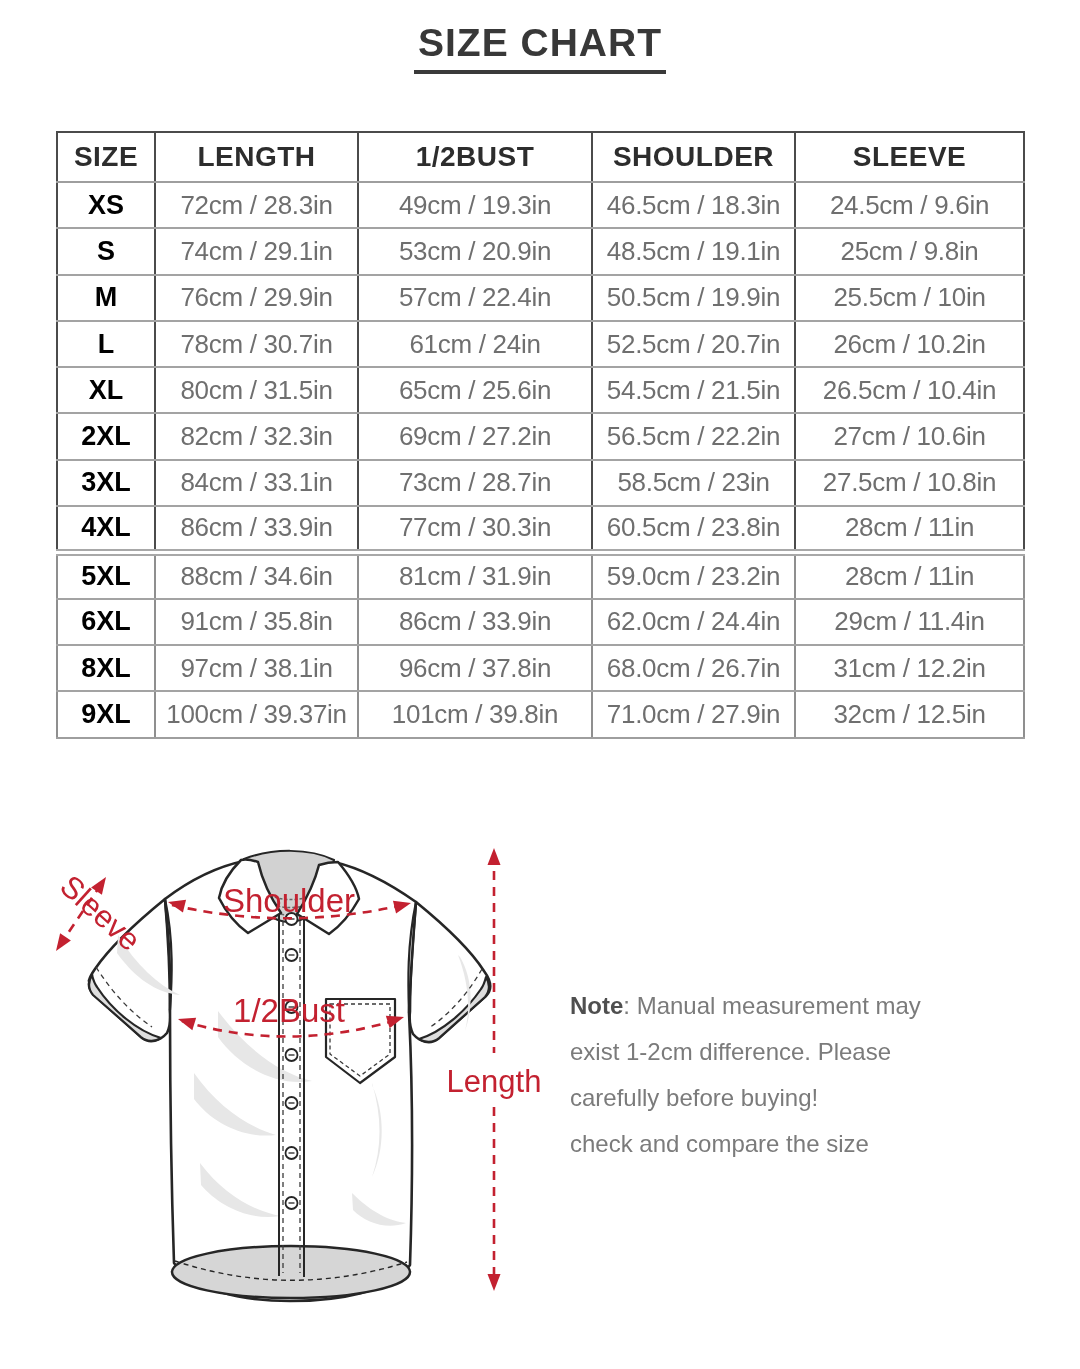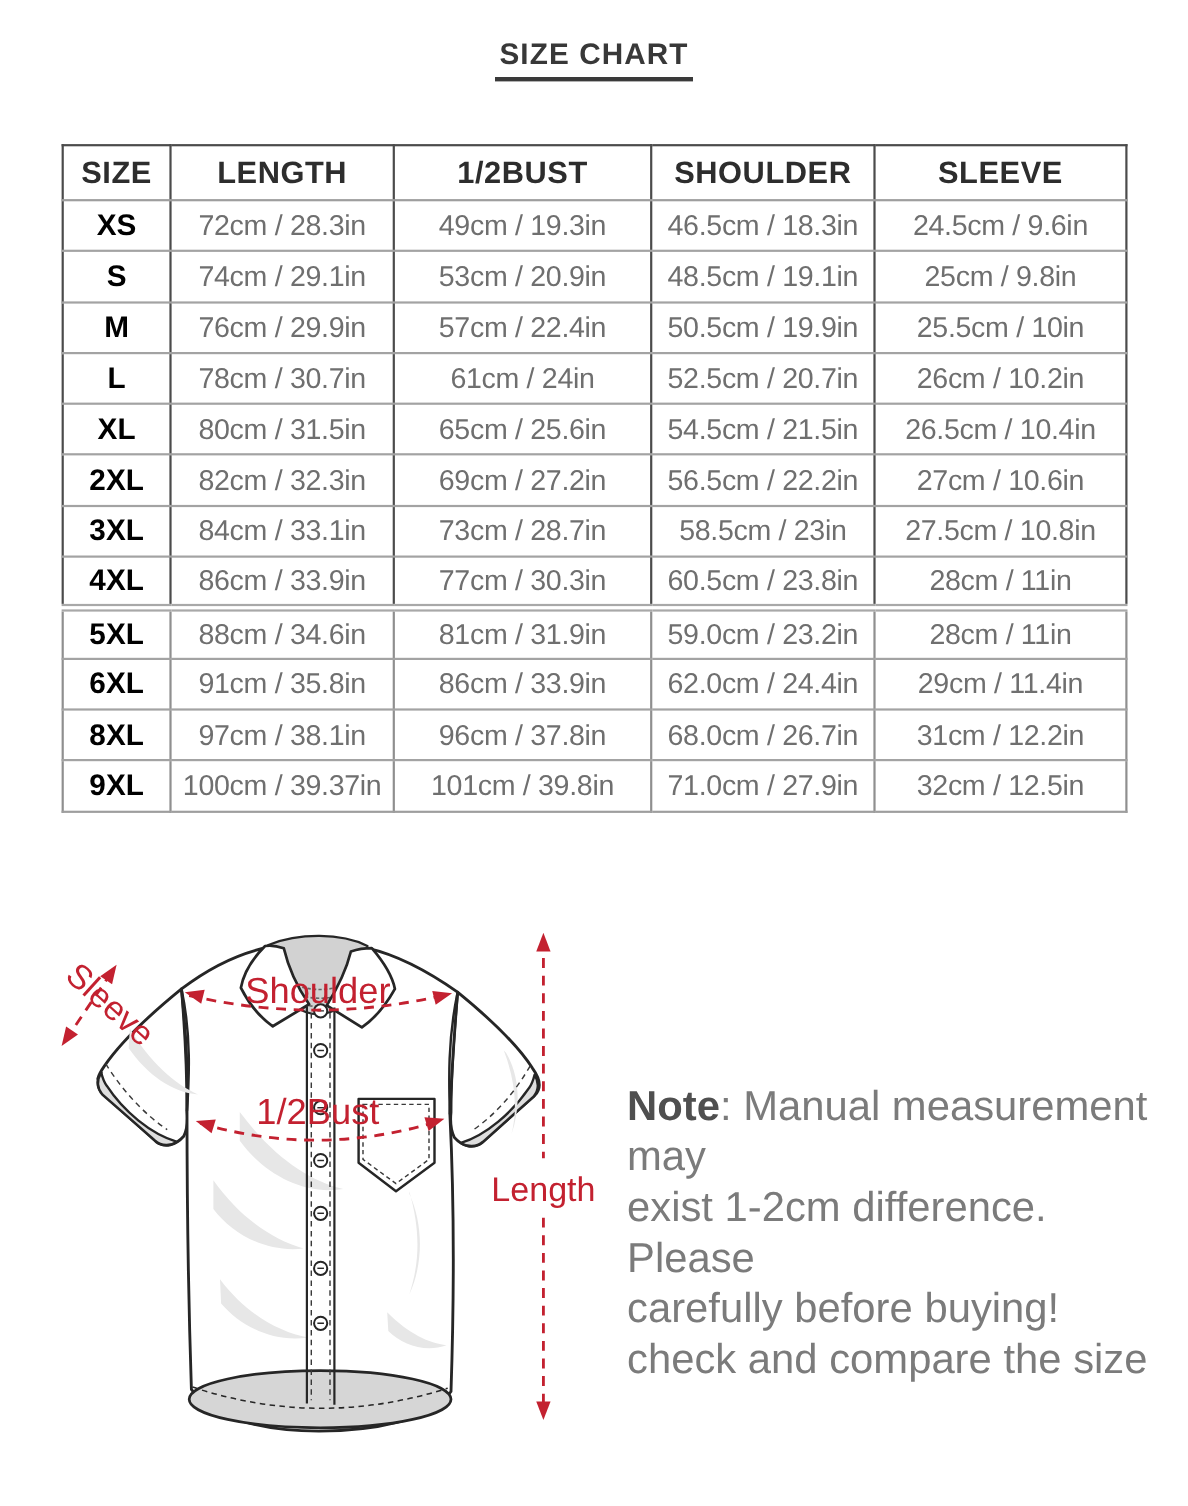--- a/index.html
+++ b/index.html
@@ -9,27 +9,26 @@
     position: relative;
     width: 1080px;
     height: 1369px;
     background: #ffffff;
     font-family: "Liberation Sans", sans-serif;
     overflow: hidden;
   }
   .title-wrap { position: absolute; top: 21px; left: 0; width: 100%; text-align: center; }
   .title {
     display: inline-block;
-    font-size: 27px;
+    font-size: 39px;
     font-weight: bold;
     color: #383838;
     letter-spacing: 1px;
     border-bottom: 4px solid #3a3a3a;
     padding: 0 4px 5px 4px;
-    margin-top: 13px;
   }
   table.size-table {
     position: absolute;
     top: 95px;
     left: 56px;
     width: 967px;
     border-collapse: collapse;
     table-layout: fixed;
     margin-top: 36px;
   }
@@ -59,21 +58,21 @@
   .size-table tbody tr:last-child th, .size-table tbody tr:last-child td { border-bottom: 2px solid #9e9e9e; }
   .size-table tbody tr.band th, .size-table tbody tr.band td { border-top: 7px double #a8a8a8; }
   .size-table tbody tr.sec2 th, .size-table tbody tr.sec2 td { border-left-color: #8f8f8f; border-right-color: #8f8f8f; }
   .bottom { position: absolute; left: 0; top: 835px; width: 1080px; height: 534px; }
   .shirt-svg { position: absolute; left: 22px; top: 0; }
   .note {
     position: absolute;
     left: 570px;
     top: 148px;
     width: 486px;
-    font-size: 38px;
+    font-size: 24px;
     line-height: 46px;
     color: #7b7b7b;
   }
   .note-label { font-weight: bold; color: #4f4f4f; }
   .red-stroke { stroke: var(--accent); }
   .red-fill { fill: var(--accent); }
   .red-text { fill: var(--accent); font-family: "Liberation Sans", sans-serif; }
 </style>
 </head>
 <body>

